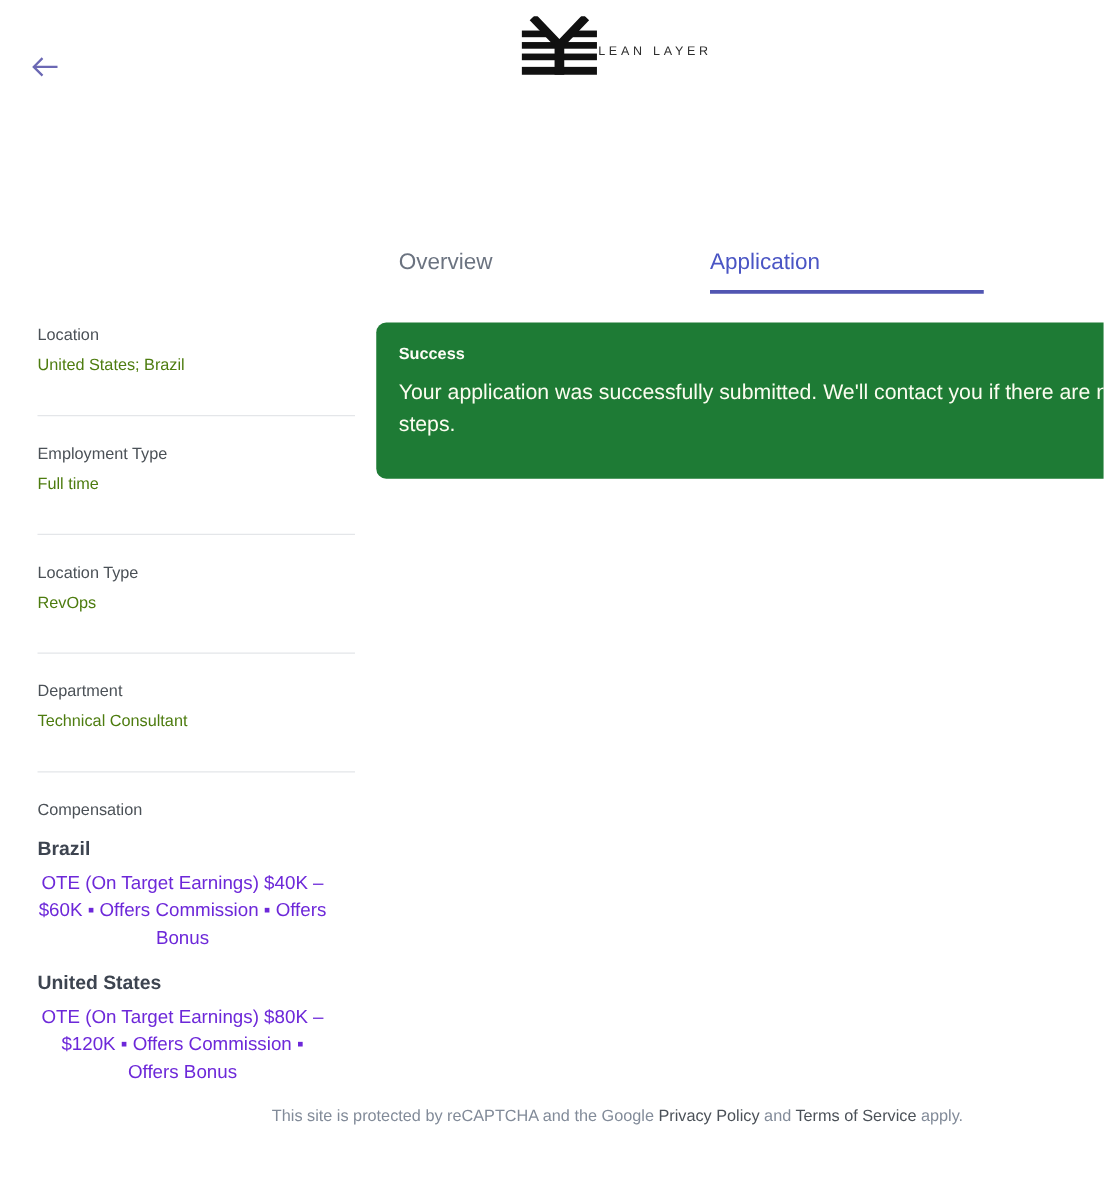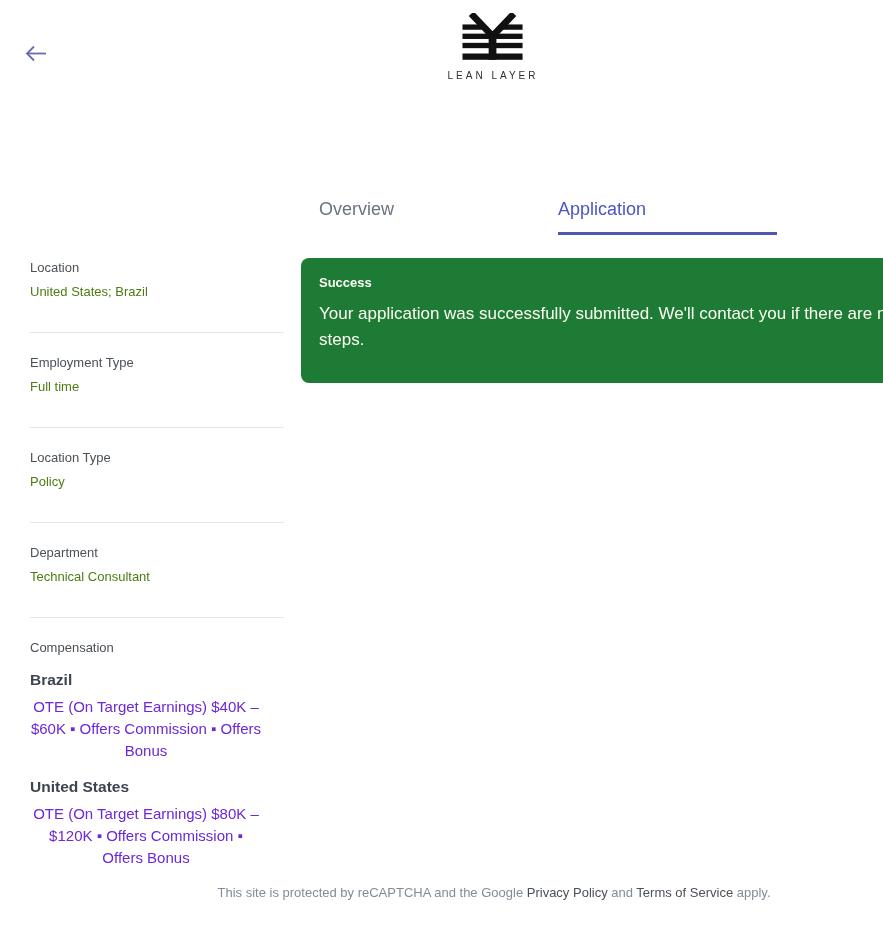--- a/index.html
+++ b/index.html
@@ -19,21 +19,21 @@
     position: absolute;
     left: 22px; top: 42px;
     width: 28px; height: 22px;
     background: none; border: none; cursor: pointer;
     display: flex; align-items: center; justify-content: center;
   }
   .logo-wrap {
     position: absolute;
     left: 493px; top: 13px;
     transform: translateX(-50%);
-    display: flex; flex-direction: column; align-items: center;
+    display: flex; flex-direction: row; align-items: center;
     text-decoration: none; cursor: pointer;
   }
   .brand-name {
     margin-top: 7px;
     font-size: 10px;
     letter-spacing: 3px;
     color: #2e2e2e;
     white-space: nowrap;
   }
 
@@ -44,21 +44,21 @@
     font-size: 25px;
     font-weight: 700;
     color: #3b4254;
     letter-spacing: 0.2px;
   }
 
   
   .tabs {
     position: absolute;
     left: 319px; top: 196px;
-    display: flex; gap: 20px;
+    display: flex; gap: 30px;
   }
   .tab {
     width: 219px;
     font-size: 18px;
     line-height: 26px;
     padding-bottom: 10px;
     border-bottom: 3px solid transparent;
     color: #6b7380;
     cursor: pointer;
   }
@@ -200,21 +200,21 @@
       <span class="field-value">United States; Brazil</span>
     </div>
 
     <div class="field">
       <span class="field-label">Employment Type</span>
       <span class="field-value">Full time</span>
     </div>
 
     <div class="field">
       <span class="field-label">Location Type</span>
-      <span class="field-value">Policy</span>
+      <span class="field-value">RevOps</span>
     </div>
 
     <div class="field">
       <span class="field-label">Department</span>
       <span class="field-value">Technical Consultant</span>
     </div>
 
     <div class="compensation">
       <span class="comp-label">Compensation</span>
 

